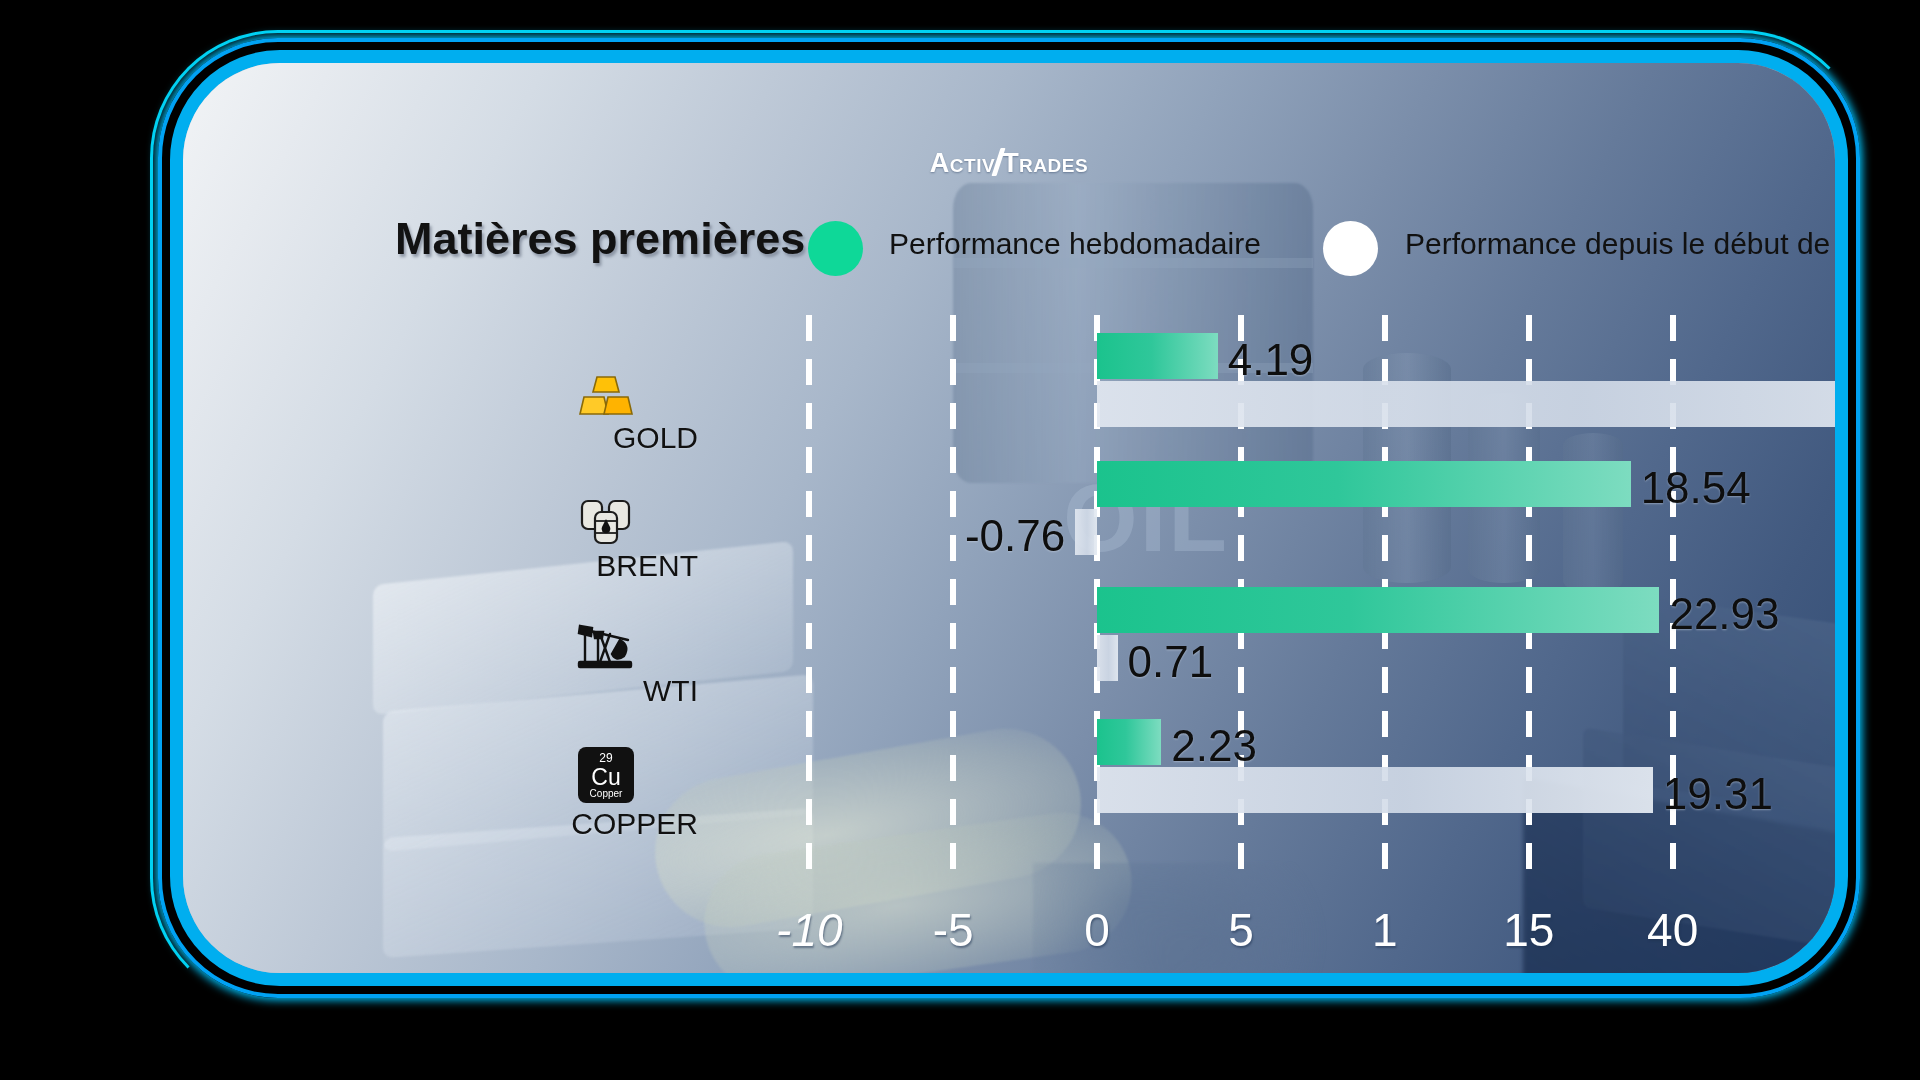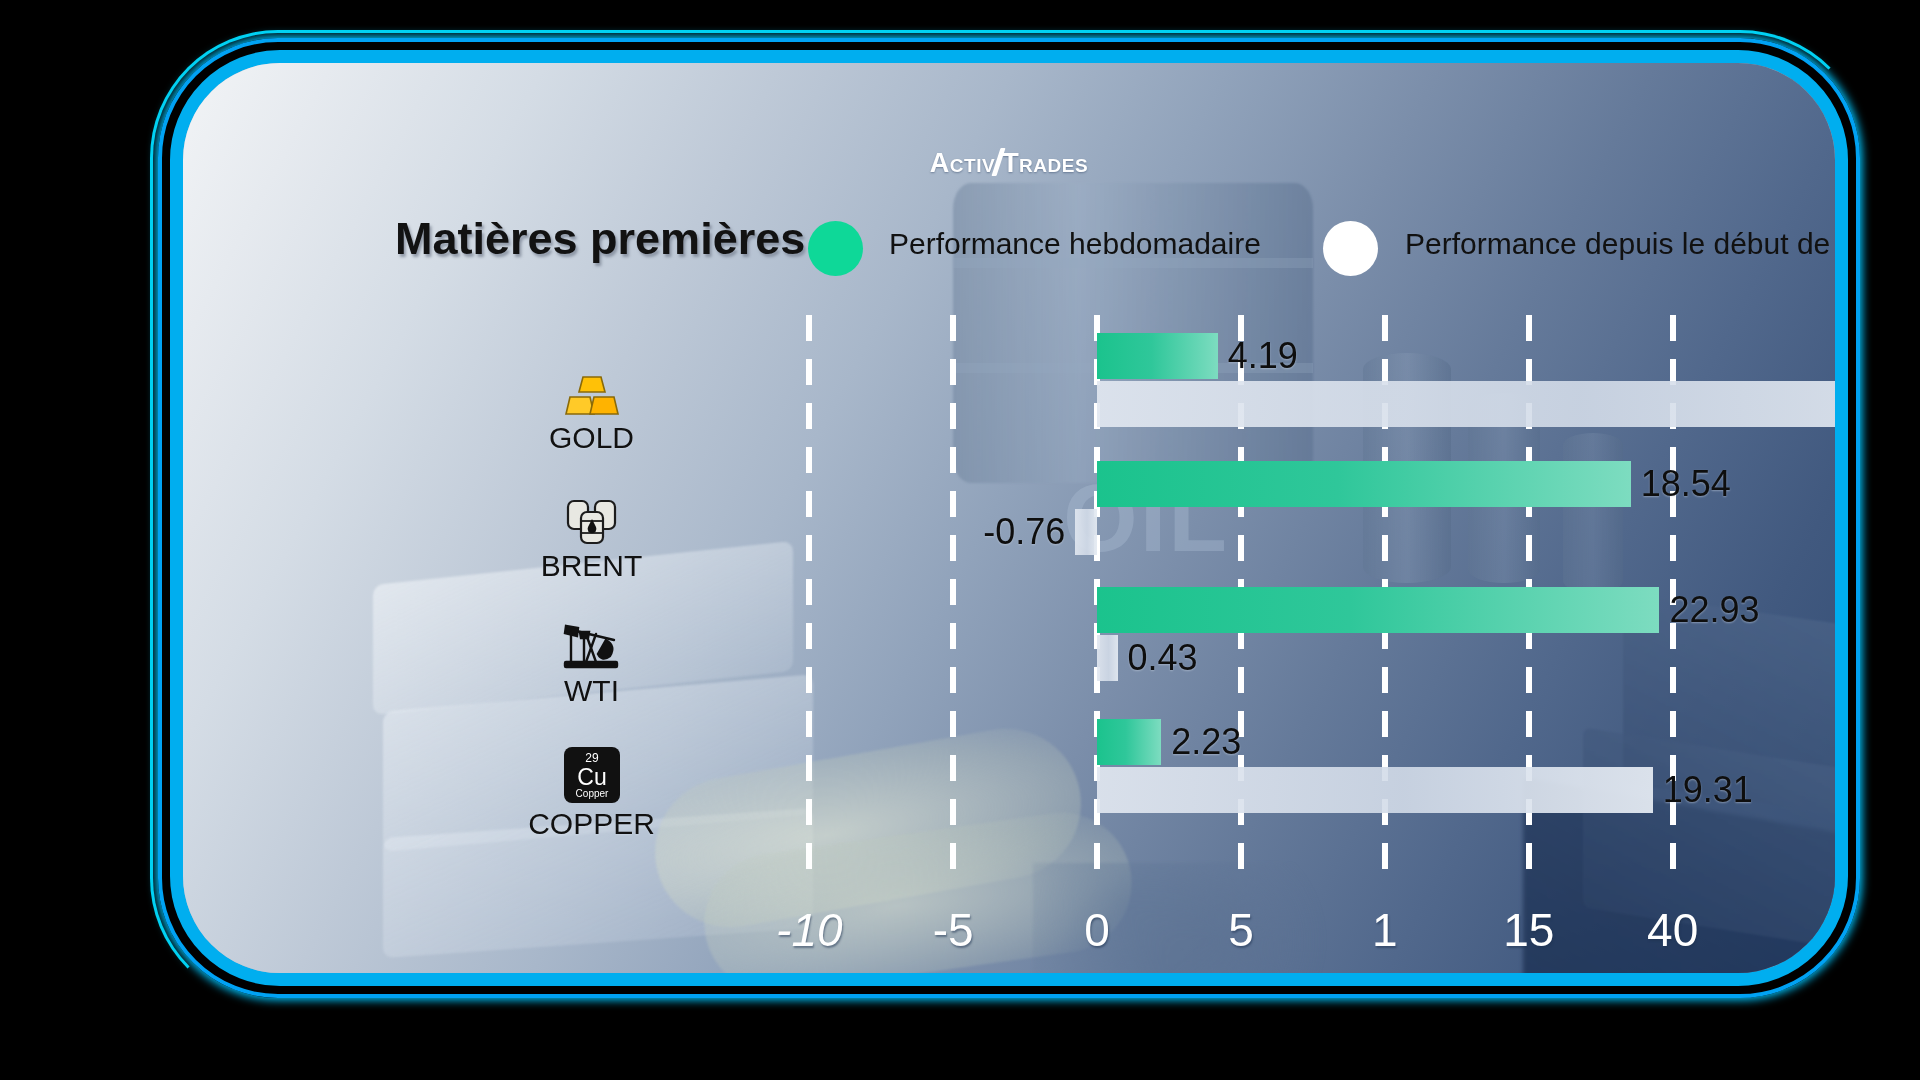--- a/index.html
+++ b/index.html
@@ -196,41 +196,41 @@
     white-space: nowrap;
   }
   #axis-title {
     position: absolute; left: 0; right: 0; top: 905px;
     text-align: center; font-size: 35px; color: #111;
     text-shadow: 0 1px 2px rgba(200,210,225,.6);
   }
 
   
   .cat {
-    position: absolute; left: 316px; width: 185px;
-    text-align: center;
+    position: absolute; left: 330px; width: 185px;
+    text-align: right;
   }
   .cat-icon { height: 54px; display: flex; align-items: flex-end; justify-content: center; }
   .cat-label {
     font-size: 30px; color: #111; margin-top: 4px;
     text-shadow: 0 1px 2px rgba(210,220,232,.6);
   }
 
   
   .bar {
     position: absolute; height: 46px;
   }
   .bar.week {
     background: linear-gradient(90deg, #1bc38d 0%, #2fc79a 45%, #7ddcc0 100%);
   }
   .bar.ytd {
     background: linear-gradient(90deg, rgba(225,231,240,.92) 0%, rgba(210,219,232,.90) 55%, rgba(228,234,242,.94) 100%);
   }
   .bar-value {
-    position: absolute; font-size: 36px; color: #0e0e0e; white-space: nowrap;
+    position: absolute; font-size: 44px; color: #0e0e0e; white-space: nowrap;
     text-shadow: 0 1px 2px rgba(210,220,232,.45);
   }
 </style>
 </head>
 <body>
 
 <div id="frame-glow-arc"></div>
 <div id="frame-outer"></div>
 
 <div id="frame-inner">
@@ -343,21 +343,21 @@
           <div class="bar week" style="left: 374.111px; width: 120.579px; top: 18px;"></div>
           <div class="bar-value" style="top: 20px; left: 504.69px;">4.19</div>
           <div class="bar ytd" style="left: 374.111px; width: 880.312px; top: 66px;"></div>
           <div class="bar week" style="left: 374.111px; width: 533.54px; top: 146px;"></div>
           <div class="bar-value" style="top: 148px; left: 917.651px;">18.54</div>
           <div class="bar ytd short" style="left: 352.24px; width: 21.8711px; top: 194px;"></div>
           <div class="bar-value" style="top: 196px; left: 342.24px; transform: translateX(-100%);">-0.76</div>
           <div class="bar week" style="left: 374.111px; width: 562.318px; top: 272px;"></div>
           <div class="bar-value" style="top: 274px; left: 946.429px;">22.93</div>
           <div class="bar ytd short" style="left: 374.111px; width: 20.4322px; top: 320px;"></div>
-          <div class="bar-value" style="top: 322px; left: 404.543px;">0.43</div>
+          <div class="bar-value" style="top: 322px; left: 404.543px;">0.71</div>
           <div class="bar week" style="left: 374.111px; width: 64.1744px; top: 404px;"></div>
           <div class="bar-value" style="top: 406px; left: 448.286px;">2.23</div>
           <div class="bar ytd" style="left: 374.111px; width: 555.699px; top: 452px;"></div>
           <div class="bar-value" style="top: 454px; left: 939.81px;">19.31</div>
         </div>
       <div id="ticks">
           <div class="axis-tick-label" style="left: 86.3333px; font-style: italic;">-10</div>
           <div class="axis-tick-label" style="left: 230.222px;">-5</div>
           <div class="axis-tick-label" style="left: 374.111px;">0</div>
           <div class="axis-tick-label" style="left: 518px;">5</div>

